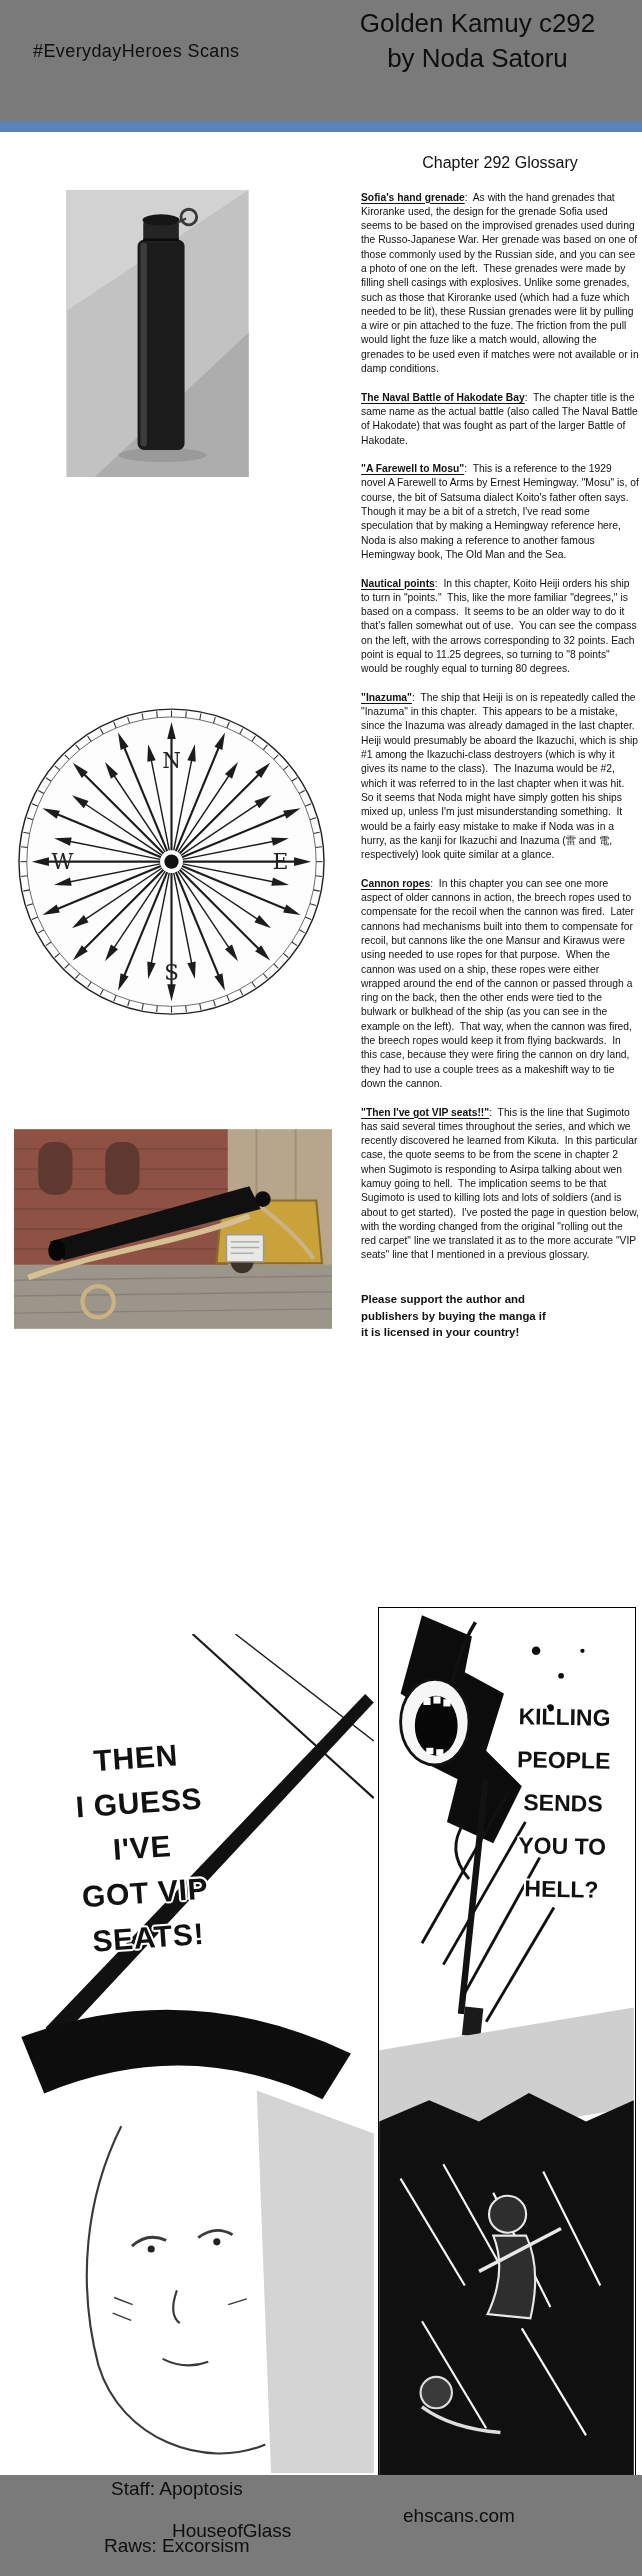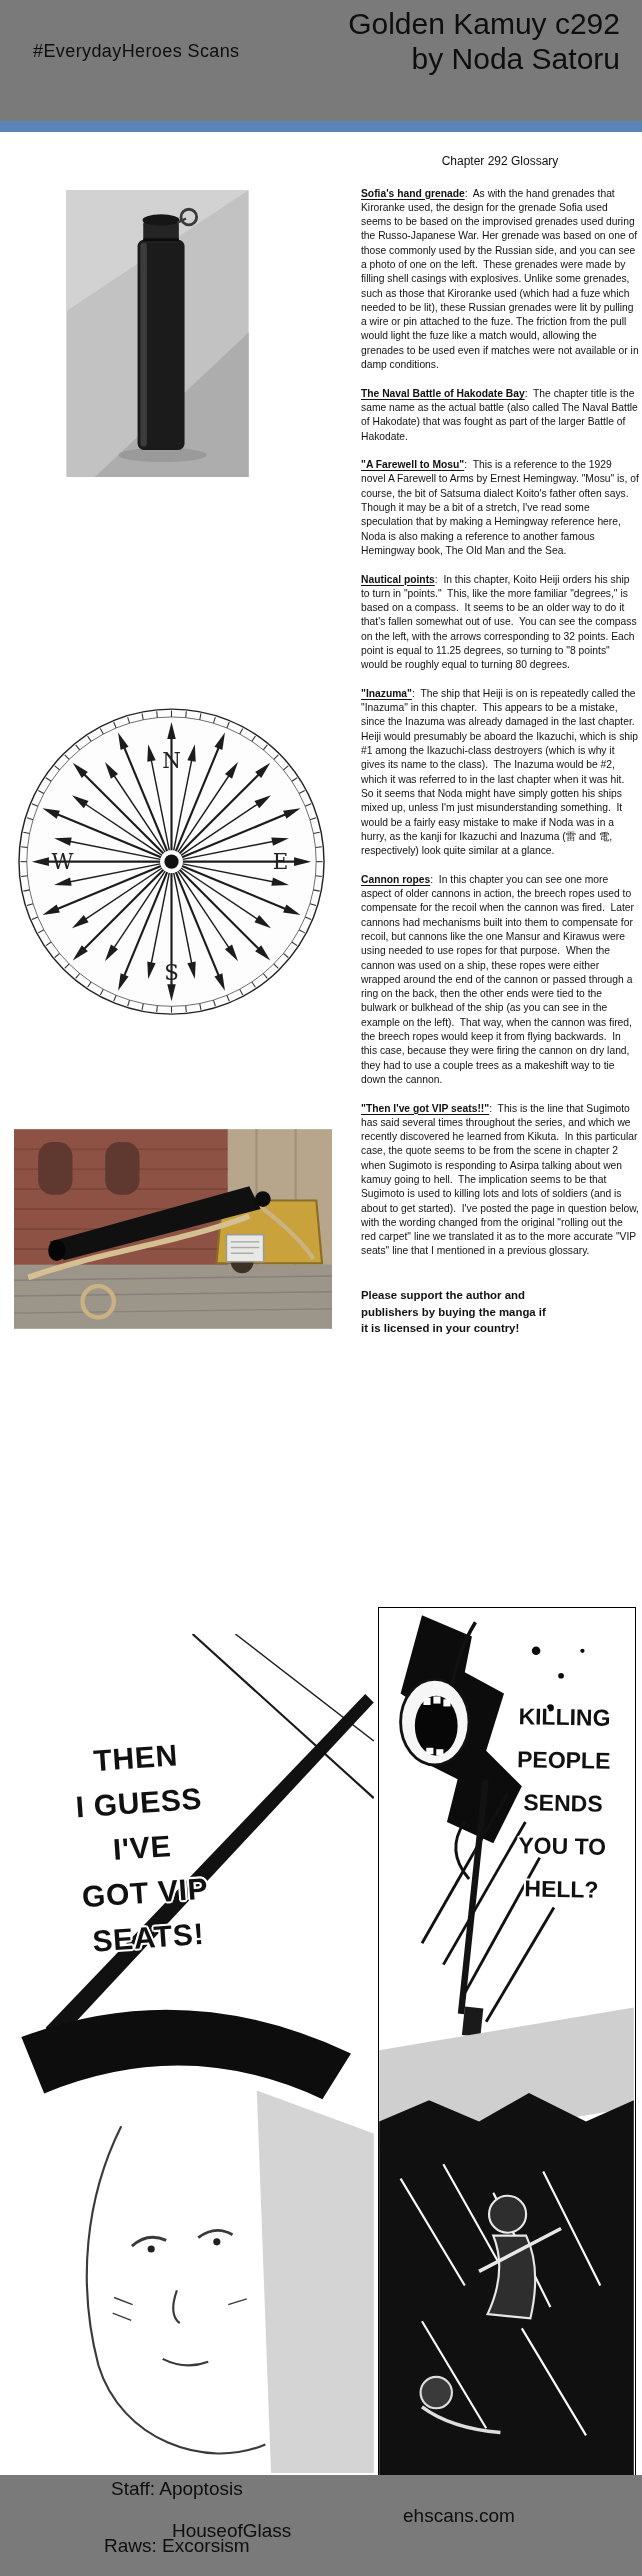--- a/index.html
+++ b/index.html
@@ -3,26 +3,26 @@
 <meta charset="utf-8">
 <style>
   html,body{margin:0;padding:0;}
   body{width:642px;font-family:"Liberation Sans",sans-serif;background:#ffffff;}
   .page{position:relative;width:642px;height:2576px;overflow:hidden;background:#ffffff;}
 
   
   .band{position:absolute;left:0;width:642px;background:#7a7a7a;color:#0e0e0e;}
   .header{top:0;height:121px;}
   .header-left{position:absolute;left:33px;top:41px;font-size:18px;letter-spacing:0.4px;}
-  .header-right{position:absolute;left:335px;top:5.7px;width:285px;text-align:right;font-size:30px;line-height:35px;}
+  .header-right{position:absolute;left:335px;top:5.7px;width:285px;text-align:center;font-size:26px;line-height:35px;}
   .divider{position:absolute;left:0;top:121px;width:642px;height:11.4px;background:#5c83b5;}
 
   
   .glossary{position:absolute;left:361px;top:154px;width:278px;color:#111;}
-  .glossary-title{text-align:center;font-size:12px;margin-bottom:18.5px;}
+  .glossary-title{text-align:center;font-size:16px;margin-bottom:18.5px;}
   .entry{font-size:10.3px;line-height:14.3px;margin-bottom:14.3px;}
   .term,.sep,.gbody{white-space:pre-wrap;}
   .term{font-weight:bold;text-decoration:underline;text-underline-offset:2.1px;text-align:right;}
   .support{margin-top:28.5px;font-weight:bold;font-size:11.4px;line-height:16.4px;}
 
   
   .fig{position:absolute;}
   .fig-grenade{left:66px;top:190px;width:183px;height:287px;}
   .fig-compass{left:13.6px;top:706px;width:315px;height:312px;}
   .fig-cannon{left:13.6px;top:1129px;width:318px;height:200px;}

